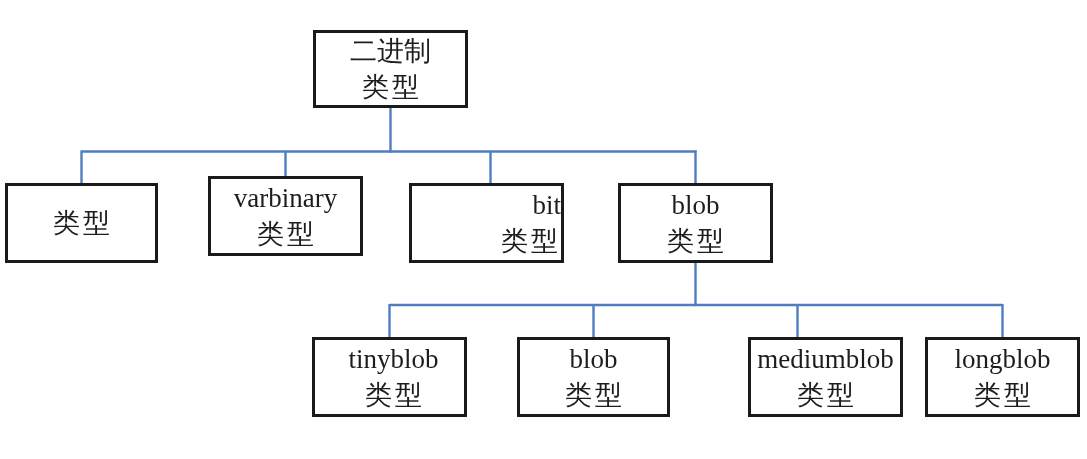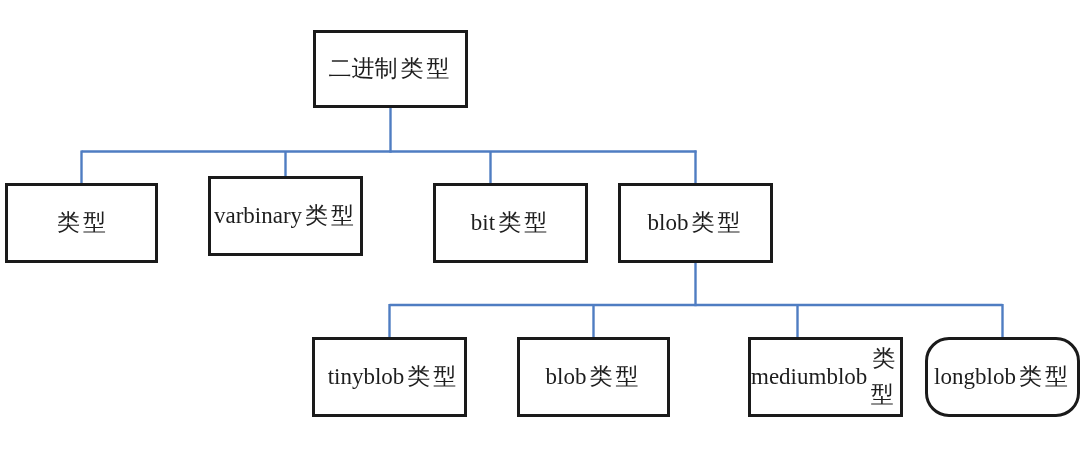--- a/index.html
+++ b/index.html
@@ -27,40 +27,40 @@
   .connectors line {
     stroke: var(--connector);
     stroke-width: 2.4;
     stroke-linecap: butt;
   }
   .node {
     position: absolute;
     border: 3px solid var(--box-border);
     background: var(--background);
     display: flex;
-    flex-direction: row;
+    flex-direction: column;
     align-items: center;
     justify-content: center;
     text-align: center;
     color: var(--text);
-    font-size: 23px;
+    font-size: 27px;
     line-height: 36px;
   }
   .node .l2 { letter-spacing: 3px; text-indent: 3px; }
 
   
   .n-root       { left: 313px; top:  30px; width: 155px; height: 78px; }
   .n-binary     { left:   5px; top: 183px; width: 153px; height: 80px; }
   .n-varbinary  { left: 208px; top: 176px; width: 155px; height: 80px; }
-  .n-bit        { left: 433px; top: 183px; width: 155px; height: 80px; }
+  .n-bit        { left: 409px; top: 183px; width: 155px; height: 80px; align-items: flex-end; }
   .n-blob       { left: 618px; top: 183px; width: 155px; height: 80px; }
   .n-tinyblob   { left: 312px; top: 337px; width: 155px; height: 80px; padding-left: 8px; }
   .n-blob2      { left: 517px; top: 337px; width: 153px; height: 80px; }
   .n-mediumblob { left: 720px; top: 337px; width: 155px; height: 80px; margin-left: 28px; }
-  .n-longblob   { left: 925px; top: 337px; width: 155px; height: 80px; border-radius: 24px; }
+  .n-longblob   { left: 925px; top: 337px; width: 155px; height: 80px; }
 </style>
 </head>
 <body>
 
 <div class="canvas">
 
   <svg class="connectors" viewBox="0 0 1087 459" xmlns="http://www.w3.org/2000/svg">
 
     <line x1="390.5" y1="108" x2="390.5" y2="152.7"></line>
     <line x1="81.5" y1="151.5" x2="696.5" y2="151.5"></line>

